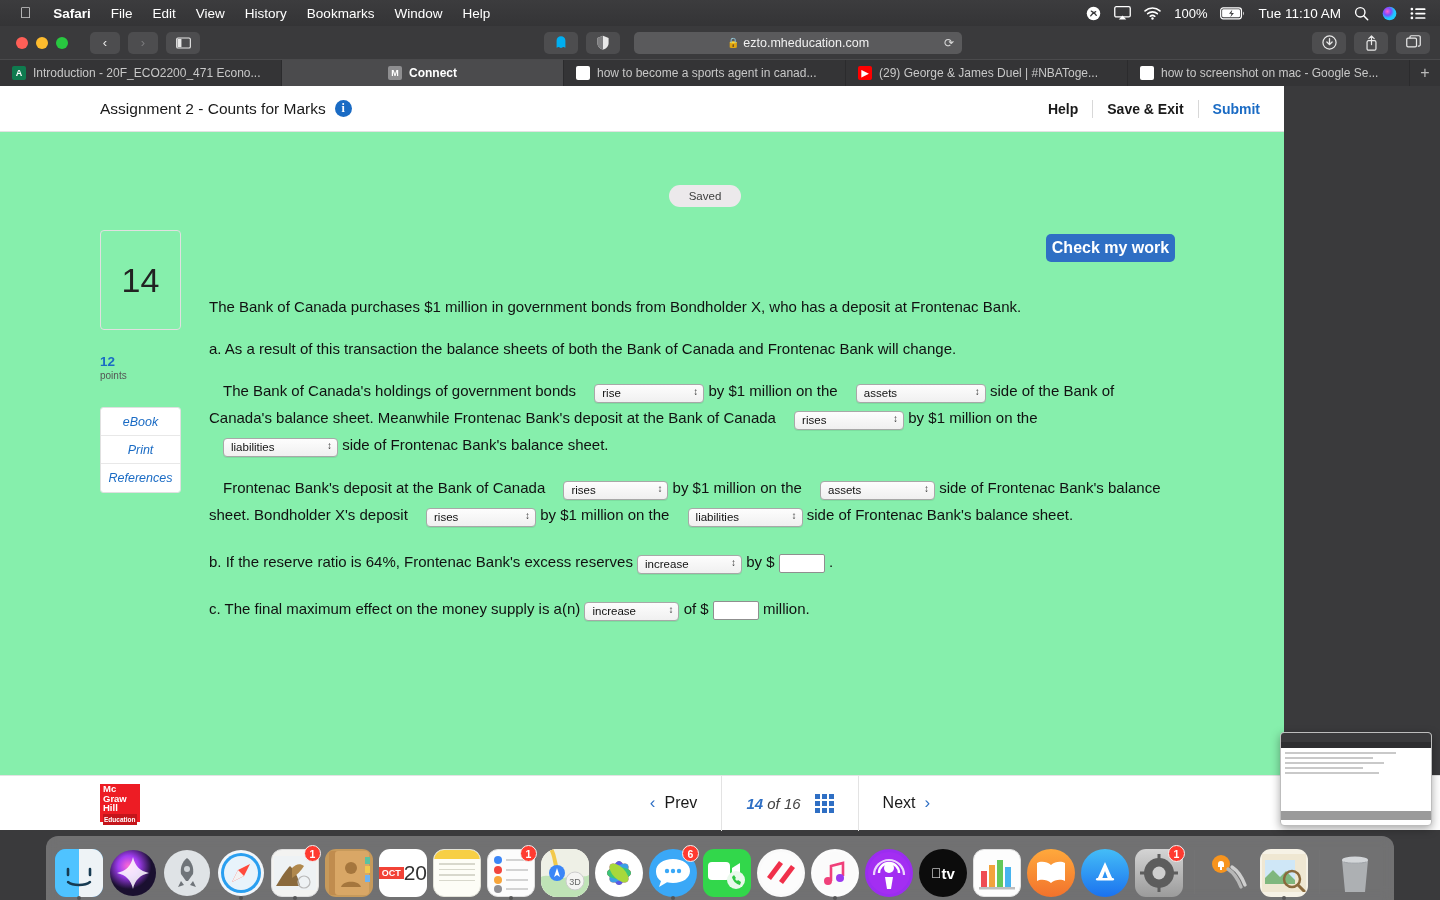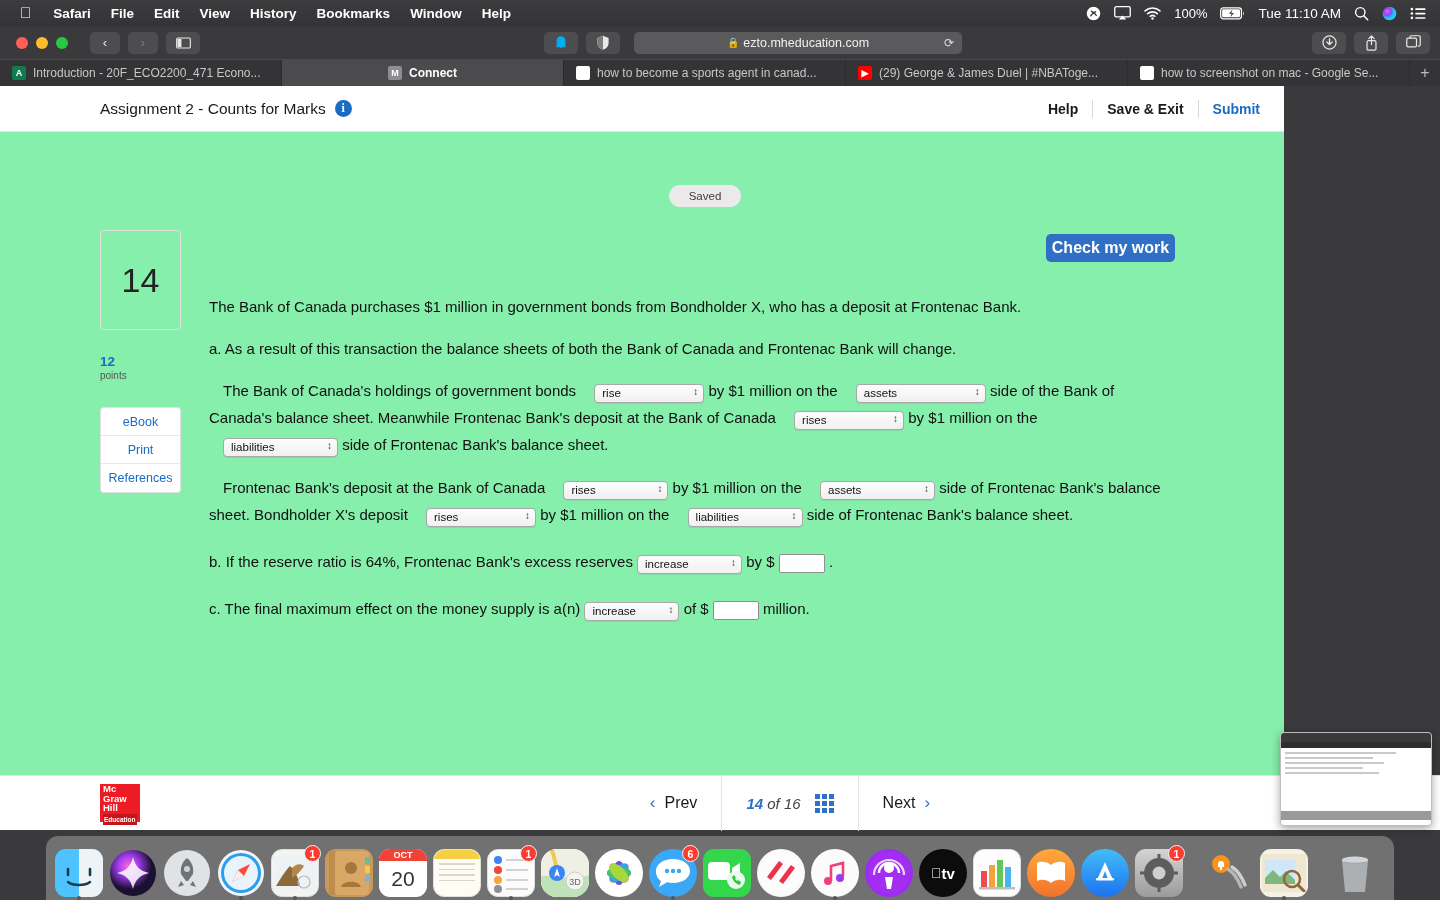--- a/index.html
+++ b/index.html
@@ -12,21 +12,21 @@
   .screen { position: relative; width: 1440px; height: 900px; }
 
   
   .menubar {
     position: absolute; top: 0; left: 0; width: 1440px; height: 26px;
     background: linear-gradient(180deg,#3c3c3e 0%,#343436 100%);
     display: flex; align-items: center; color: #fff; font-size: 13.5px;
     padding: 0 8px;
   }
   .menubar .apple { font-size: 15px; padding: 0 12px 2px 12px; }
-  .menubar .mi { padding: 0 10px; white-space: nowrap; font-weight: bold; }
+  .menubar .mi { padding: 0 10px; white-space: nowrap; }
   .menubar .mi.bold { font-weight: bold; }
   .menubar .right { margin-left: auto; display: flex; align-items: center; gap: 13px; padding-right: 6px; }
   .menubar .right .ic { display: flex; align-items: center; }
   .battpct { font-size: 13px; }
   .mb-time { font-size: 13.5px; white-space: nowrap; }
 
   
   .safari { position: absolute; top: 26px; left: 0; width: 1440px; height: 60px; background: #3a3a3c; }
   .toolbar { height: 33px; display: flex; align-items: center; padding: 0 10px; gap: 8px; }
   .lights { display: flex; gap: 8px; padding-left: 6px; padding-right: 14px; }
@@ -96,21 +96,21 @@
   .qnum {
     width: 81px; height: 100px; border: 1px solid #e0e0e0; border-radius: 4px;
     display: flex; align-items: center; justify-content: center;
     font-size: 34px; color: #222; font-weight: 300;
   }
   .pts { margin-top: 24px; font-size: 13.5px; color: #1a6bc4; font-weight: bold; line-height: 1.15; }
   .pts .lbl { color: #555; font-weight: normal; font-size: 10px; }
   .railbtns { margin-top: 26px; border: 1px solid #e0e0e0; border-radius: 3px; overflow: hidden; }
   .railbtn {
     height: 28px; display: flex; align-items: center; justify-content: center;
-    font-size: 12.5px; color: #1a6bc4; border-bottom: 1px solid #e8e8e8; background: #fff; cursor: pointer;
+    font-size: 12.5px; color: #1a6bc4; border-bottom: 1px solid #e8e8e8; background: #fff; cursor: pointer; font-style: italic;
   }
   .railbtn:last-child { border-bottom: none; }
 
   
   .qbody {
     position: absolute; left: 209px; top: 208px; width: 960px;
     font-size: 15px; color: #111; line-height: 26px;
   }
   .qbody p { margin-bottom: 16px; }
   .qbody p.indent { text-indent: 14px; }
@@ -598,21 +598,21 @@
             <circle cx="26" cy="19" r="6" fill="#a5763d"></circle>
             <path d="M16 38c2-7 18-7 20 0z" fill="#a5763d"></path>
             <rect x="40" y="8" width="5" height="7" fill="#5ac2a0"></rect>
             <rect x="40" y="17" width="5" height="7" fill="#f2c94c"></rect>
             <rect x="40" y="26" width="5" height="7" fill="#6fb3f0"></rect>
           </svg>
       </div>
     </div>
 
     <div class="dockitem">
-      <div class="di" style="background:#fff;flex-direction:column;">
+      <div class="di" style="background:#fff;flex-direction:row;">
         <div style="background:#f24236;color:#fff;font-size:9px;font-weight:bold;width:100%;text-align:center;line-height:12px;">OCT</div>
         <div style="flex:1;display:flex;align-items:center;justify-content:center;font-size:21px;color:#333;">20</div>
       </div>
     </div>
 
     <div class="dockitem">
       <div class="di" style="background:#fdfdf6;border:1px solid #e2e2d8;flex-direction:column;">
         <div style="background:#f7cf45;height:9px;width:100%;"></div>
         <div style="flex:1;width:100%;padding:4px 5px;">
           <div style="height:1.5px;background:#d8d8cc;margin-bottom:4px;"></div>

